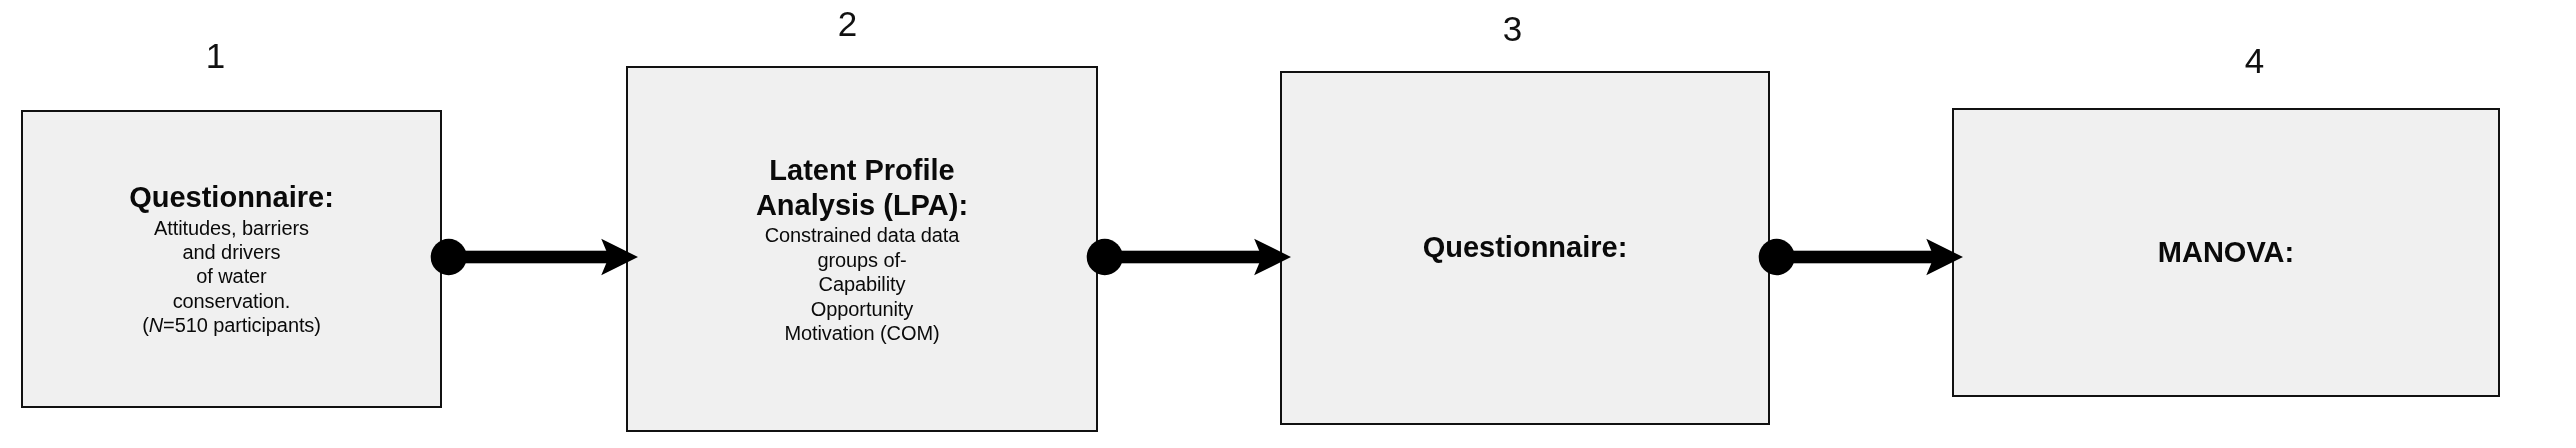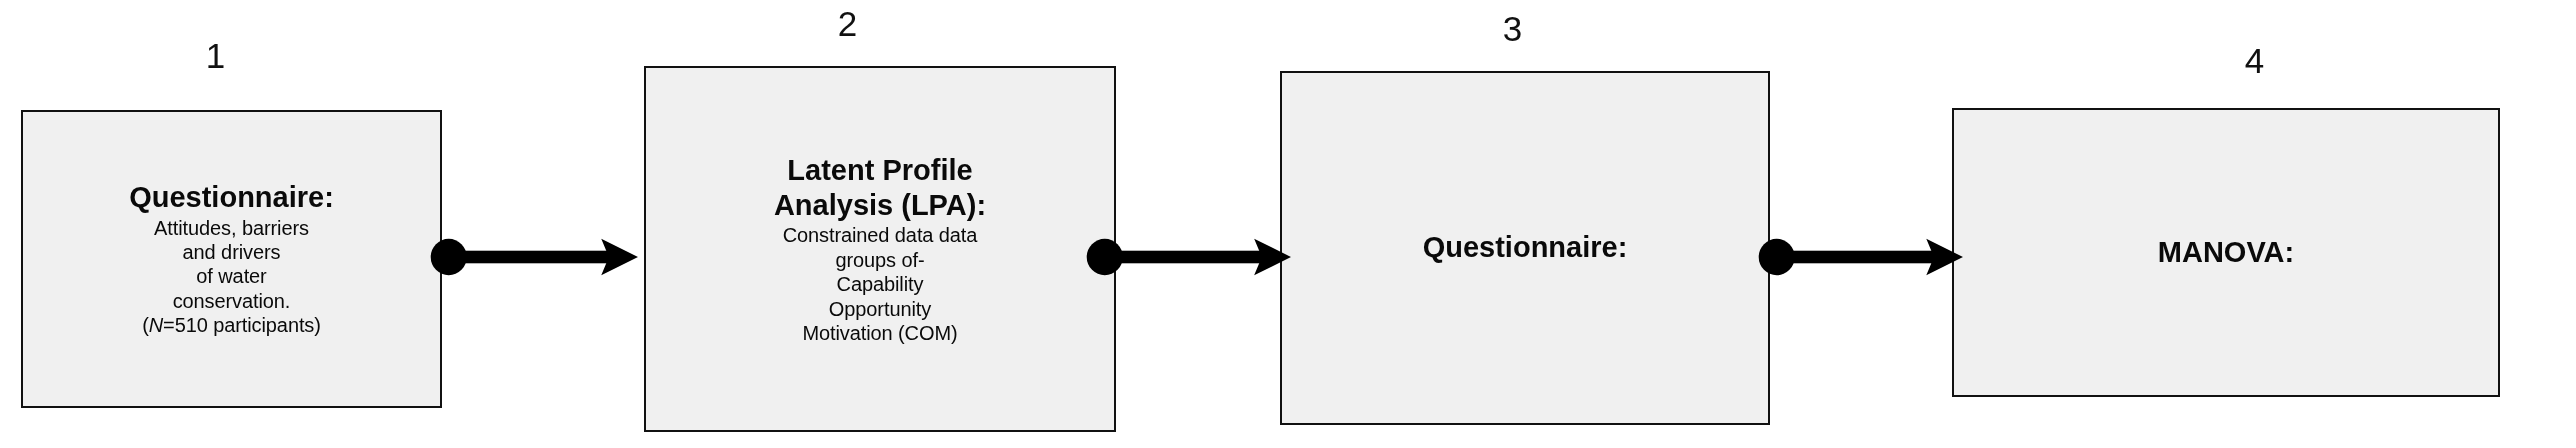--- a/index.html
+++ b/index.html
@@ -65,21 +65,21 @@
   }
   .connector svg {
     display: block;
     width: 100%;
     height: 100%;
     overflow: visible;
   }
 
   
   .box-1 { left: 21px;   top: 110px; width: 421px; height: 298px; }
-  .box-2 { left: 626px;  top: 66px;  width: 472px; height: 366px; margin-left: 18px; }
+  .box-2 { left: 626px;  top: 66px;  width: 472px; height: 366px; }
   .box-3 { left: 1280px; top: 71px; width: 490px; height: 354px; }
   .box-4 { left: 1952px; top: 108px; width: 548px; height: 289px; }
 
   .num-1 { left: 160px;  top: 38px;  width: 111px; }
   .num-2 { left: 792px; top: 5.5px;   width: 111px; }
   .num-3 { left: 1457px; top: 11px;  width: 111px; }
   .num-4 { left: 2199px; top: 43px;  width: 111px; }
 
   .conn-1 { left: 430px;  top: 236px; width: 208px; }
   .conn-2 { left: 1086px; top: 236px; width: 205px; }

